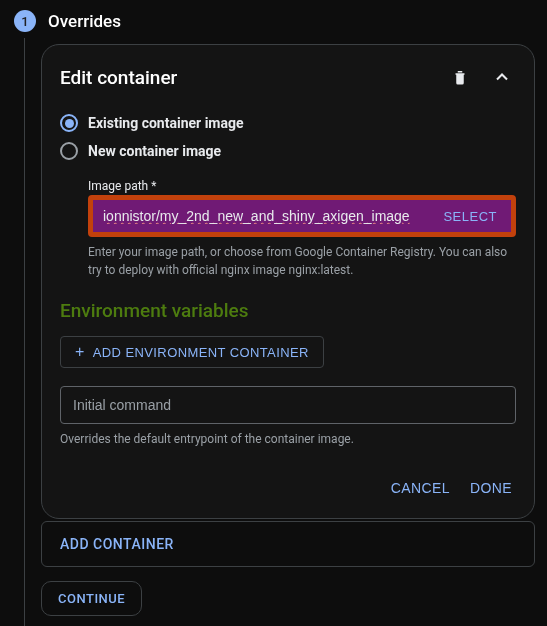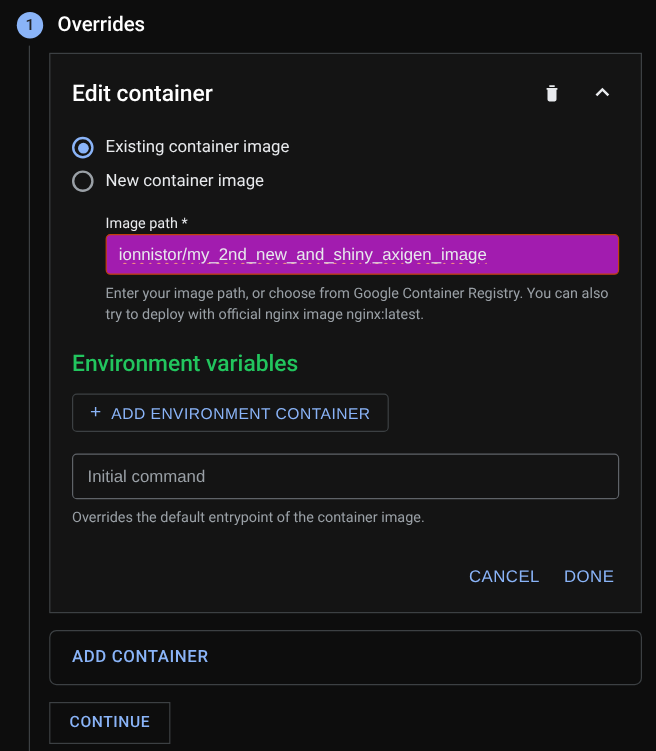--- a/index.html
+++ b/index.html
@@ -35,24 +35,24 @@
   font-weight: 500;
   color: #fff;
 }
 .step-body {
   margin-left: 24px;
   border-left: 1px solid #3c4043;
   padding: 6px 12px 14px 16px;
 }
 .card {
   border: 1px solid #3c4043;
-  border-radius: 0;
+  border-radius: 18px;
   padding: 18px 18px 16px 18px;
   background: #141414;
-  margin-bottom: 14px;
+  margin-bottom: 2px;
 }
 .card-header {
   display: flex;
   align-items: center;
   gap: 14px;
   margin-bottom: 18px;
 }
 .card-title {
   font-size: 19px;
   font-weight: 500;
@@ -86,34 +86,34 @@
   justify-content: center;
 }
 .radio.selected { border-color: #8ab4f8; }
 .radio.selected::after {
   content: '';
   width: 9px;
   height: 9px;
   border-radius: 50%;
   background: #8ab4f8;
 }
-.radio-label { font-size: 14px; color: #e8eaed; }
+.radio-label { font-size: 14px; color: #e8eaed; font-weight: bold; }
 .image-section { padding-left: 28px; }
 .field-label {
   font-size: 12px;
   color: #e8eaed;
   margin-bottom: 2px;
 }
 .input-row {
   display: flex;
   align-items: stretch;
-  border: 1px solid #c2410c;
+  border: 5px solid #c2410c;
   border-radius: 4px;
   overflow: hidden;
-  background: #a21caf;
+  background: #701a75;
 }
 .text-input {
   flex: 1;
   background: transparent;
   border: none;
   color: #e8eaed;
   padding: 8px 10px;
   font-size: 14px;
   outline: none;
 }
@@ -135,21 +135,21 @@
 }
 .helper {
   font-size: 12px;
   color: #9aa0a6;
   line-height: 1.5;
   margin-top: 6px;
 }
 .section-title {
   font-size: 19px;
   font-weight: 500;
-  color: #22c55e;
+  color: #4d7c0f;
   margin: 20px 0 14px 0;
 }
 .add-chip {
   display: inline-flex;
   align-items: center;
   gap: 8px;
   border: 1px solid #3c4043;
   border-radius: 4px;
   padding: 7px 14px;
   color: #8ab4f8;
@@ -198,21 +198,21 @@
   color: #8ab4f8;
   font-size: 14px;
   font-weight: 500;
   letter-spacing: 0.5px;
   cursor: pointer;
   margin-bottom: 14px;
 }
 .continue {
   display: inline-block;
   border: 1px solid #3c4043;
-  border-radius: 0;
+  border-radius: 10px;
   padding: 9px 16px;
   color: #8ab4f8;
   font-size: 13px;
   font-weight: 500;
   letter-spacing: 0.5px;
   cursor: pointer;
 }
 svg { display: block; }
 </style>
 </head>
@@ -248,20 +248,21 @@
       <div class="radio-row">
         <div class="radio"></div>
         <div class="radio-label">New container image</div>
       </div>
     </div>
 
     <div class="image-section">
       <div class="field-label">Image path *</div>
       <div class="input-row">
         <input class="text-input wavy" value="ionnistor/my_2nd_new_and_shiny_axigen_image" style="">
+        <button class="select-btn">SELECT</button>
       </div>
       <div class="helper">Enter your image path, or choose from Google Container Registry. You can also try to deploy with official nginx image nginx:latest.</div>
     </div>
 
     <div class="section-title">Environment variables</div>
     <button class="add-chip">
       <span class="plus">+</span>
       <span>ADD ENVIRONMENT CONTAINER</span>
     </button>
 

